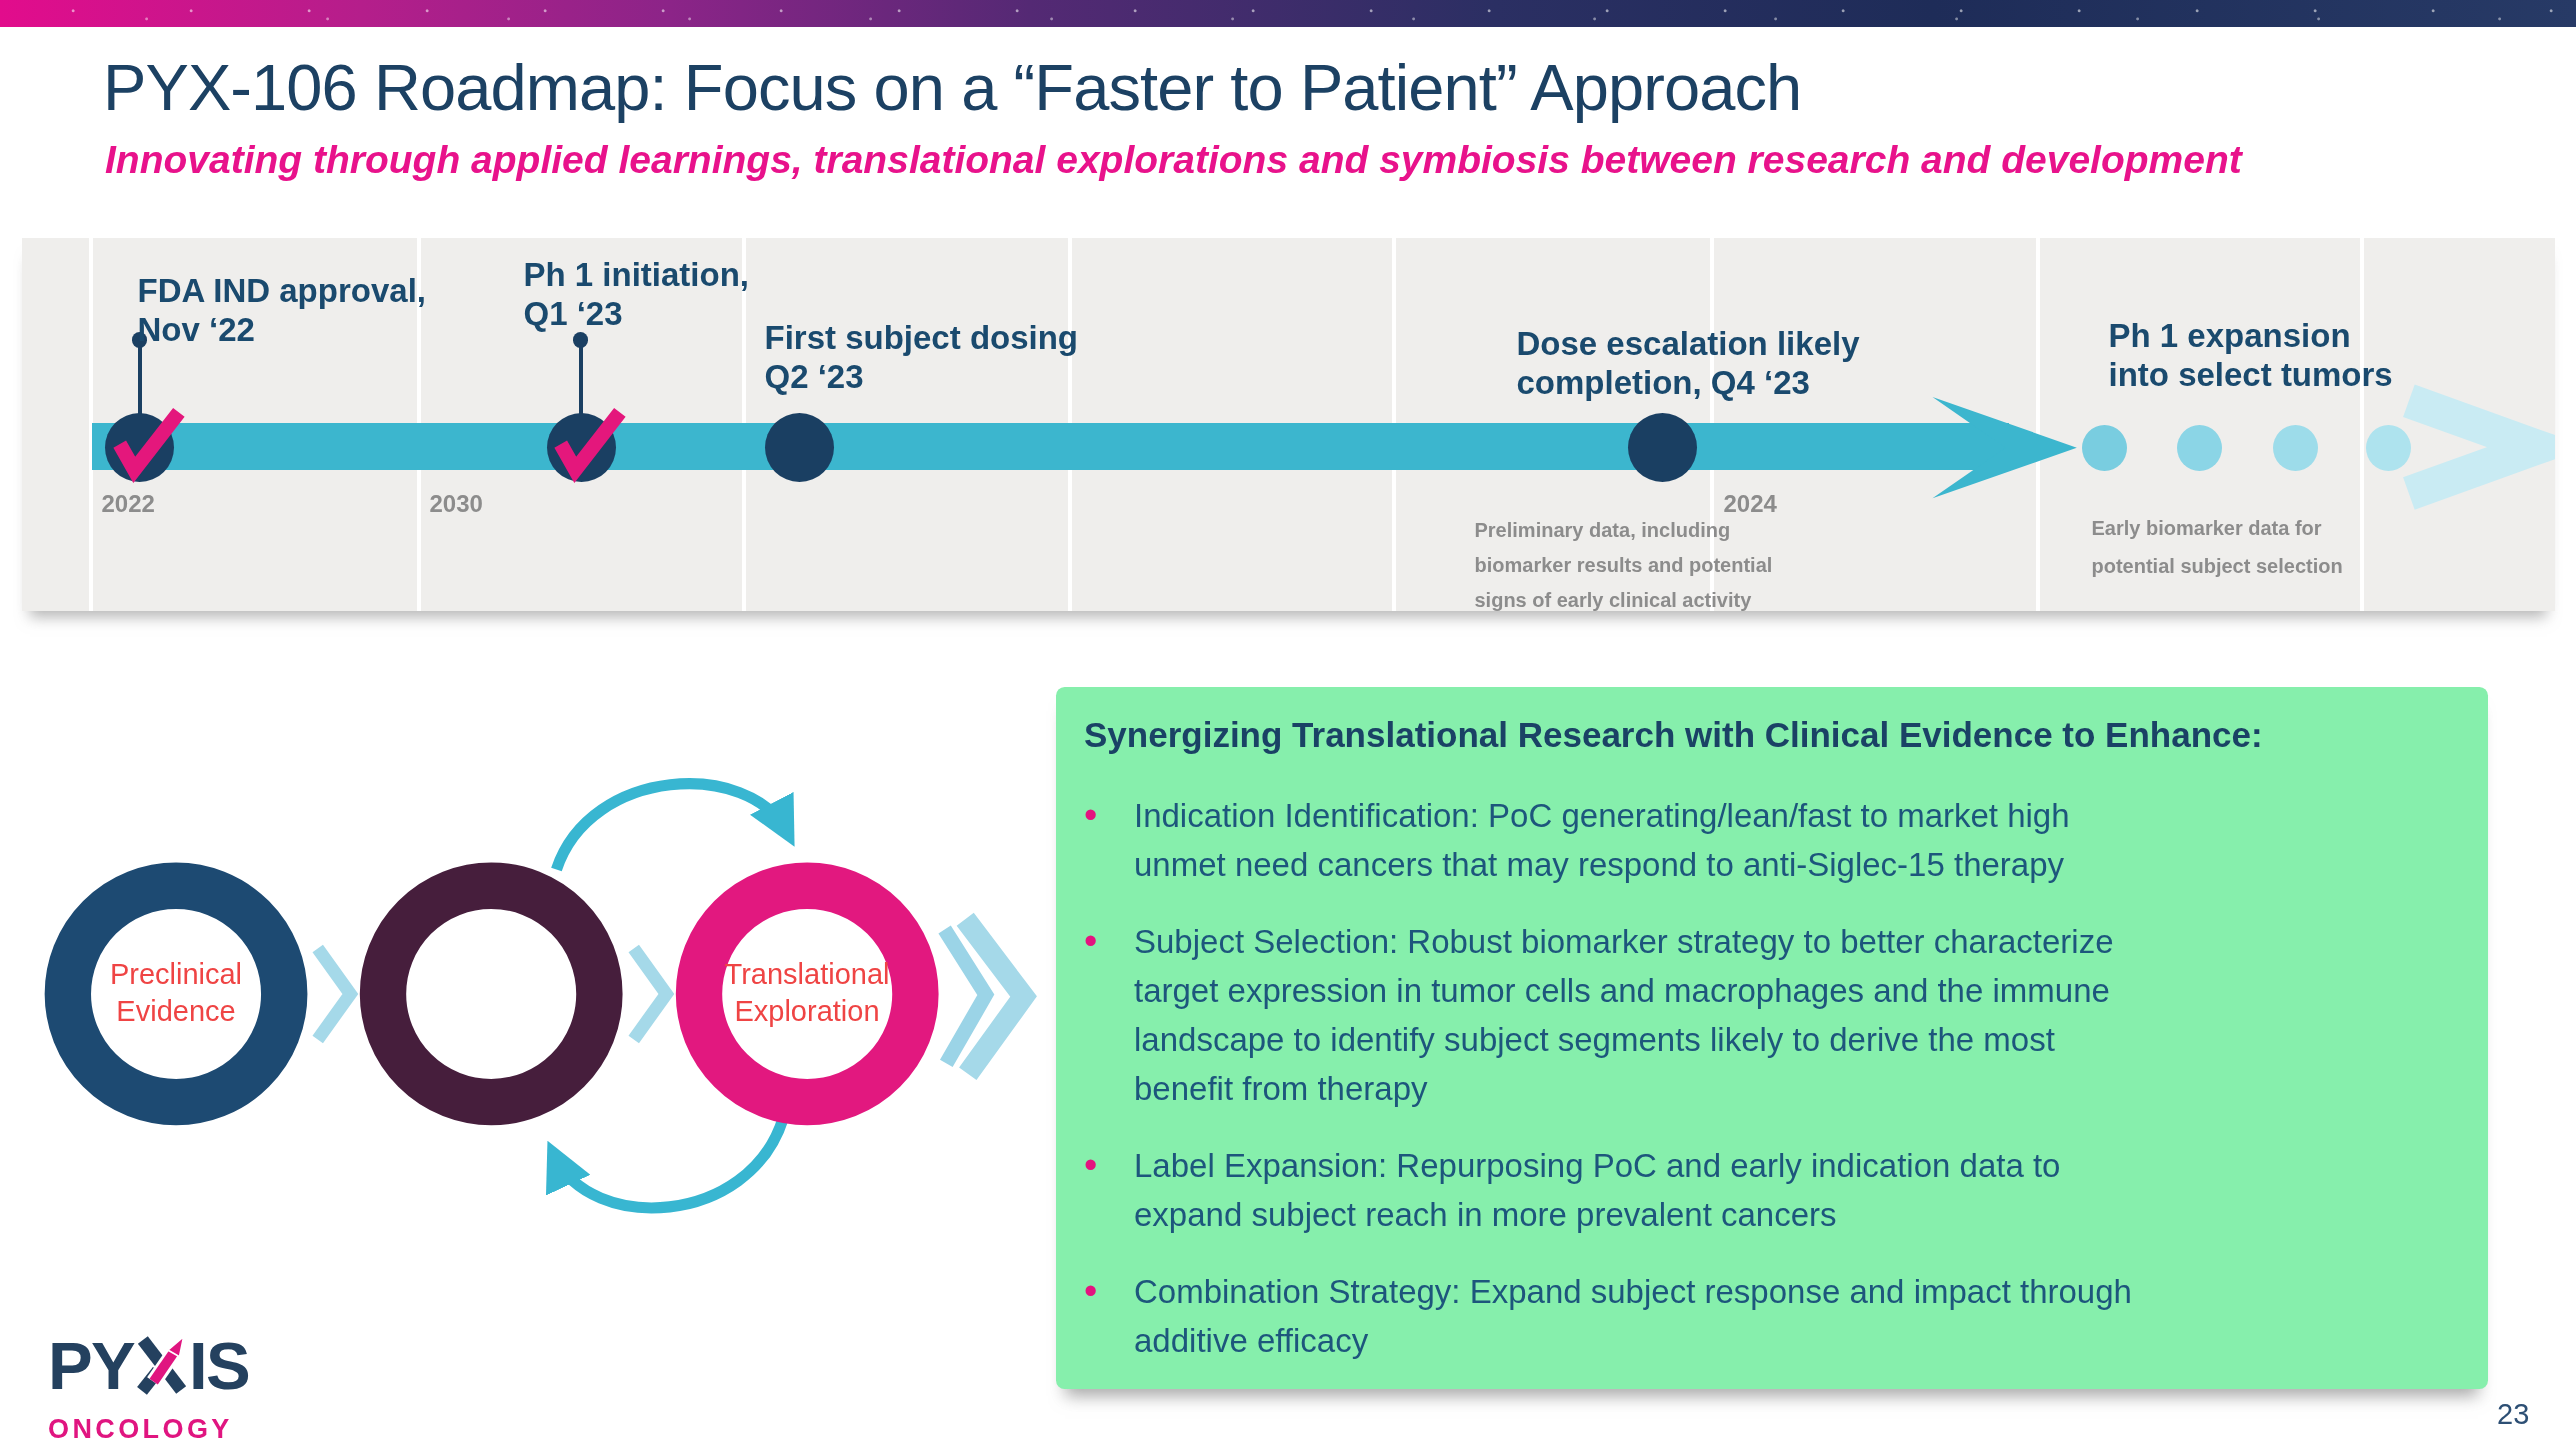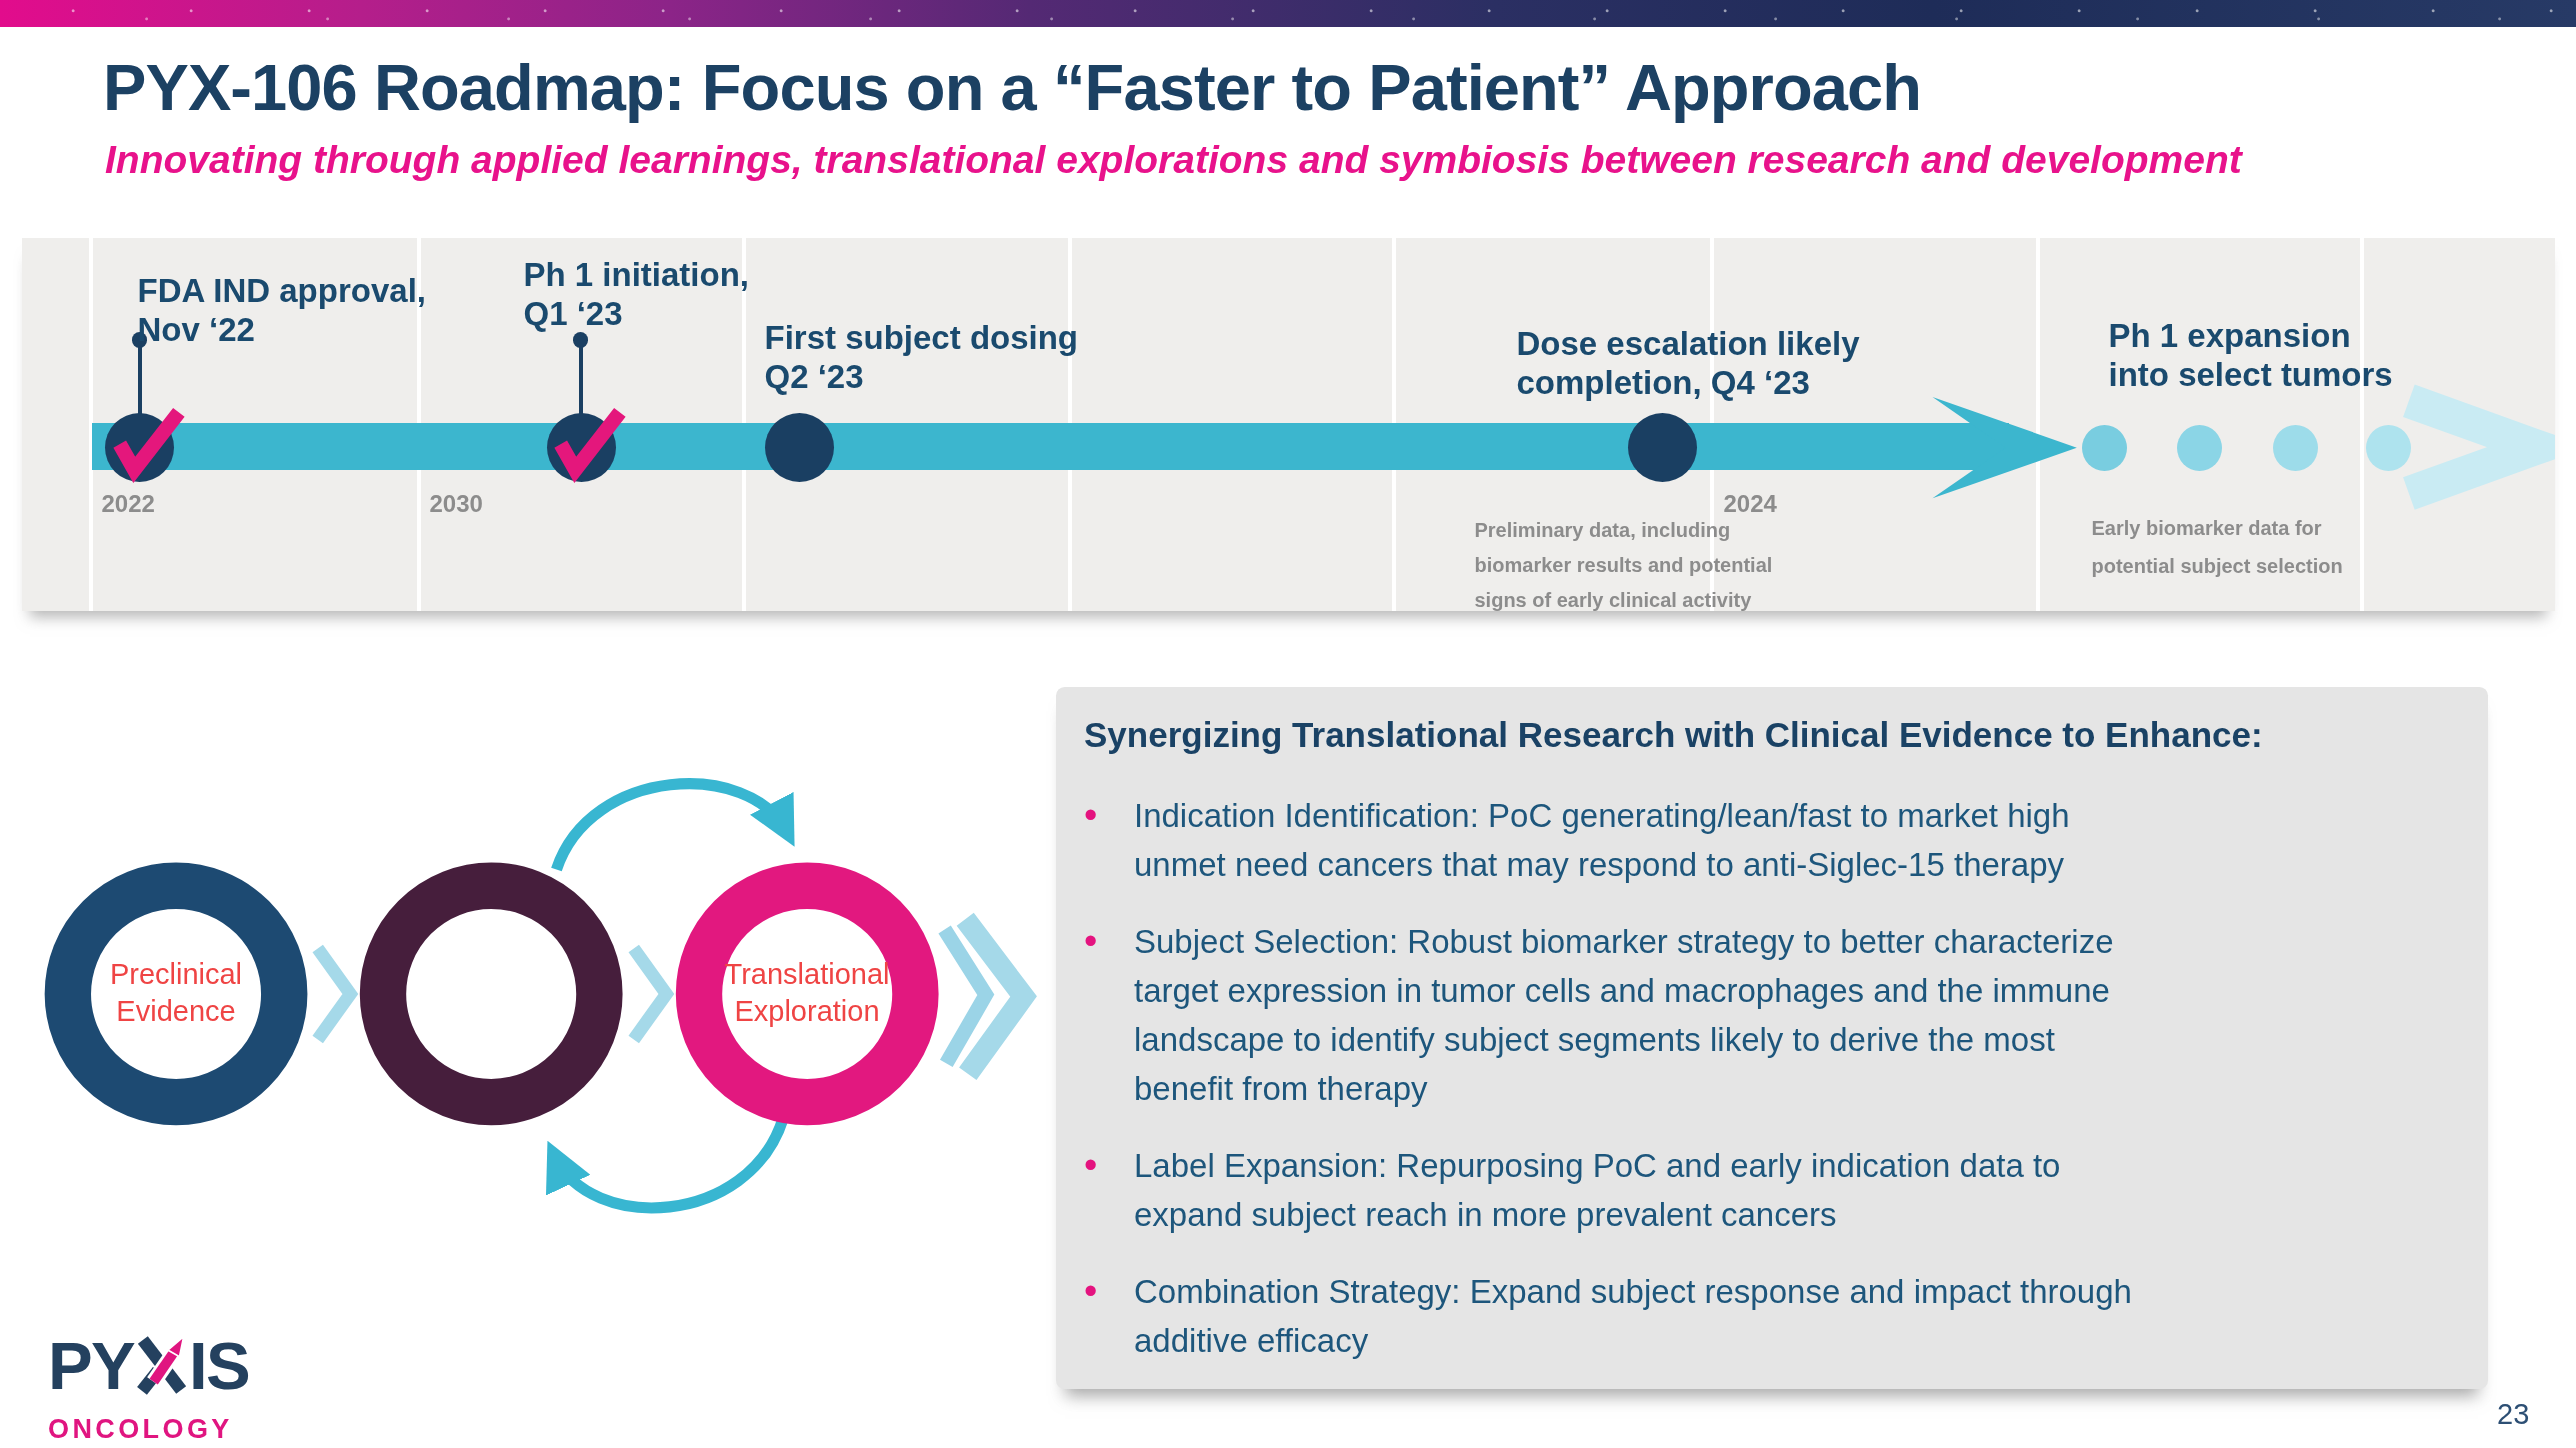--- a/index.html
+++ b/index.html
@@ -10,42 +10,42 @@
   
   #topbar{
     position:absolute;left:0;top:0;width:2576px;height:27px;
     background:
       radial-gradient(circle at 62% 40%, rgba(255,255,255,.55) 0.9px, rgba(255,255,255,0) 1.9px),
       radial-gradient(circle at 81% 70%, rgba(255,255,255,.45) 0.9px, rgba(255,255,255,0) 1.9px),
       linear-gradient(90deg,#e20c8c 0%,#b51e8b 14%,#8c2488 26%,#542974 40%,#2b2f63 58%,#1e2c58 75%,#273a66 100%);
     background-size:118px 27px,181px 27px,100% 100%;
   }
   
-  .title{position:absolute;left:103px;top:50px;font-size:65px;font-weight:bold;color:#1c4163;letter-spacing:-0.9px;white-space:nowrap;}
+  .title{position:absolute;left:103px;top:50px;font-size:65px;font-weight:normal;color:#1c4163;letter-spacing:-0.9px;white-space:nowrap;}
   .subtitle{position:absolute;left:105px;top:138px;font-size:39px;font-weight:bold;font-style:italic;color:#e8128b;white-space:nowrap;}
   
   #band{
     position:absolute;left:21.5px;top:238px;width:2533px;height:373px;background:#efeeec;
     box-shadow:0 13.7px 13.7px -7.7px rgba(120,120,120,.55);
   }
   .divider{position:absolute;top:0;width:4.3px;height:100%;background:#ffffff;}
   #tealbar{position:absolute;left:70px;top:185px;width:1917px;height:47px;background:#3cb6ce;}
   .band-svg{position:absolute;left:0;top:0;}
   .mlabel{position:absolute;font-size:33px;font-weight:bold;color:#1a4a6e;line-height:39px;white-space:nowrap;}
   .year{position:absolute;top:252px;font-size:24px;font-weight:bold;color:#8c8c8c;}
   .gnote{position:absolute;font-size:20px;font-weight:bold;color:#8c8c8c;line-height:35px;white-space:nowrap;}
   .mcircle{position:absolute;width:69px;height:69px;border-radius:50%;background:#1a3f62;}
   .stem{position:absolute;width:4.3px;background:#1a3f62;}
   .stemdot{position:absolute;width:15.5px;height:15.5px;border-radius:50%;background:#1a3f62;}
   .fadedot{position:absolute;border-radius:50%;}
   
   .ringlabel{position:absolute;width:240px;text-align:center;font-size:29px;line-height:37px;color:#ef4444;}
   
   #panel{
-    position:absolute;left:1056px;top:687px;width:1432px;height:702px;background:#e5e5e5;border-radius:8.6px;
+    position:absolute;left:1056px;top:687px;width:1432px;height:702px;background:#86efac;border-radius:8.6px;
     box-shadow:0 15.5px 15.5px -8.6px rgba(110,110,110,.6);box-sizing:border-box;padding:28px 26px 0 28px;
   }
   #panel h2{margin:0 0 36px 0;font-size:35px;font-weight:bold;color:#1a4265;white-space:nowrap;}
   #panel ul{list-style:none;margin:0;padding:0;}
   #panel li{display:flex;margin-bottom:28px;font-size:33px;line-height:49px;color:#1d567c;}
   #panel li .dot{width:50px;flex:0 0 50px;color:#e4137f;font-size:38px;line-height:49px;}
   
   #logo{position:absolute;left:48px;top:1333px;}
   #logo .word{display:flex;align-items:flex-end;font-size:67px;font-weight:bold;color:#24415f;letter-spacing:-1.7px;line-height:65px;}
   #logo .xglyph{width:50px;height:60px;margin:0 1.7px 2.6px 3.4px;}

